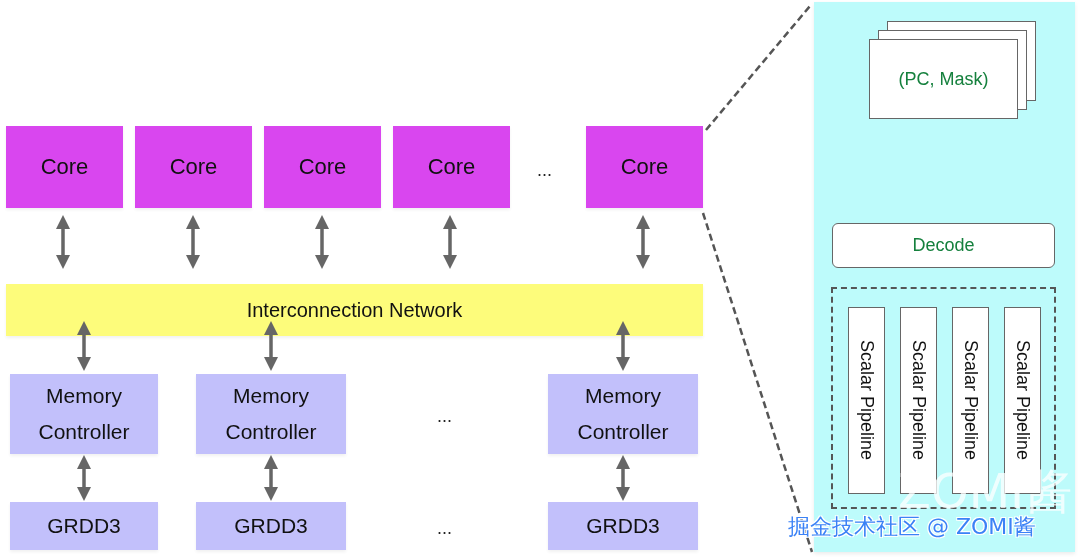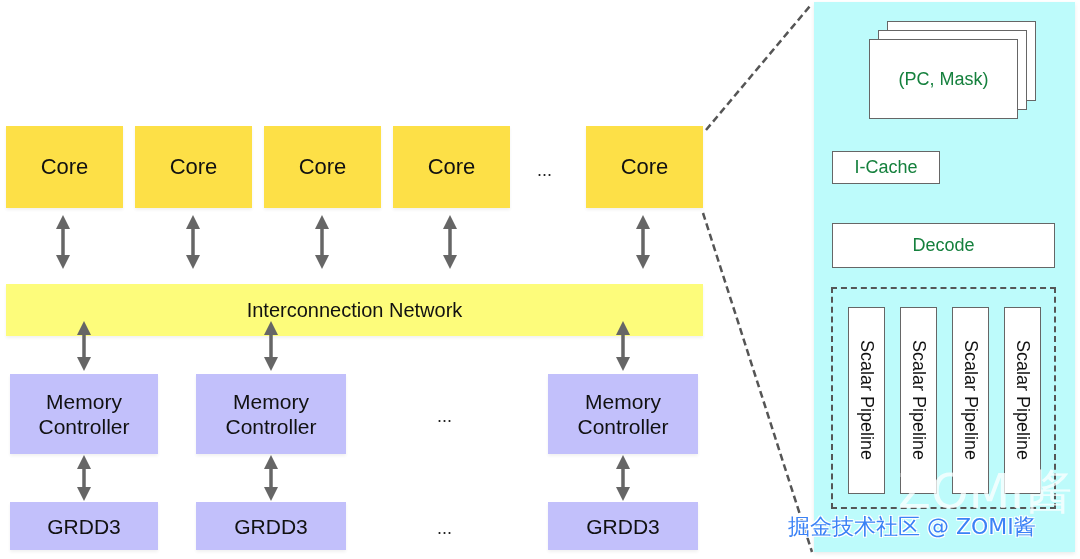--- a/index.html
+++ b/index.html
@@ -6,22 +6,22 @@
     body {
       width: 1080px; height: 559px; position: relative; overflow: hidden;
       background: #ffffff;
       font-family: "Liberation Sans", "DejaVu Sans", sans-serif;
       color: #111111;
     }
     .box {
       position: absolute; display: flex; align-items: center; justify-content: center;
       text-align: center; box-sizing: border-box;
     }
-    .core { background: #fde047; font-size: 22px; box-shadow: 0 2px 3px rgba(0,0,0,0.06); }
-    .mem  { background: #c2c0fb; font-size: 21px; line-height: 25px; box-shadow: 0 2px 3px rgba(0,0,0,0.06); }
+    .core { background: #d946ef; font-size: 22px; box-shadow: 0 2px 3px rgba(0,0,0,0.06); }
+    .mem  { background: #c2c0fb; font-size: 21px; line-height: 36px; box-shadow: 0 2px 3px rgba(0,0,0,0.06); }
     .net  { background: #fdfc7b; font-size: 20px; box-shadow: 0 2px 3px rgba(0,0,0,0.06); }
     .dots { position: absolute; font-size: 18px; color: #222; }
     svg.overlay { position: absolute; left: 0; top: 0; pointer-events: none; }
     .panel {
       position: absolute; left: 814px; top: 2px; width: 261px; height: 550px;
       background: #bdfbfb; box-shadow: 0 2px 4px rgba(0,0,0,0.08);
     }
     .wbox {
       position: absolute; background: #ffffff; border: 1.5px solid #666;
       box-sizing: border-box; display: flex; align-items: center; justify-content: center;
@@ -93,25 +93,22 @@
     <span>GRDD3</span>
   </div>
 
 <div class="panel">
   <div class="wbox" style="left:73px;top:19px;width:149px;height:80px;"></div>
   <div class="wbox" style="left:64px;top:28px;width:149px;height:80px;"></div>
   <div class="wbox" style="left:55px;top:37px;width:149px;height:80px;">
       <span>(PC, Mask)</span>
     </div>
 
-  <div class="wbox" style="left:18px;top:149px;width:108px;height:33px;">
-      <span>I-Cache</span>
-    </div>
 
-  <div class="wbox" style="left:18px;top:221px;width:223px;height:45px;">
+  <div class="wbox" style="left:18px;top:221px;width:223px;height:45px;border-radius:6px;">
       <span>Decode</span>
     </div>
 
   <div class="pipe-group" style="left:17px;top:285px;width:225px;height:222px;"></div>
   <div class="pipe" style="left:34px;top:305px;width:37px;height:187px;">
       <span>Scalar Pipeline</span>
     </div>
   <div class="pipe" style="left:86px;top:305px;width:37px;height:187px;">
       <span>Scalar Pipeline</span>
     </div>

